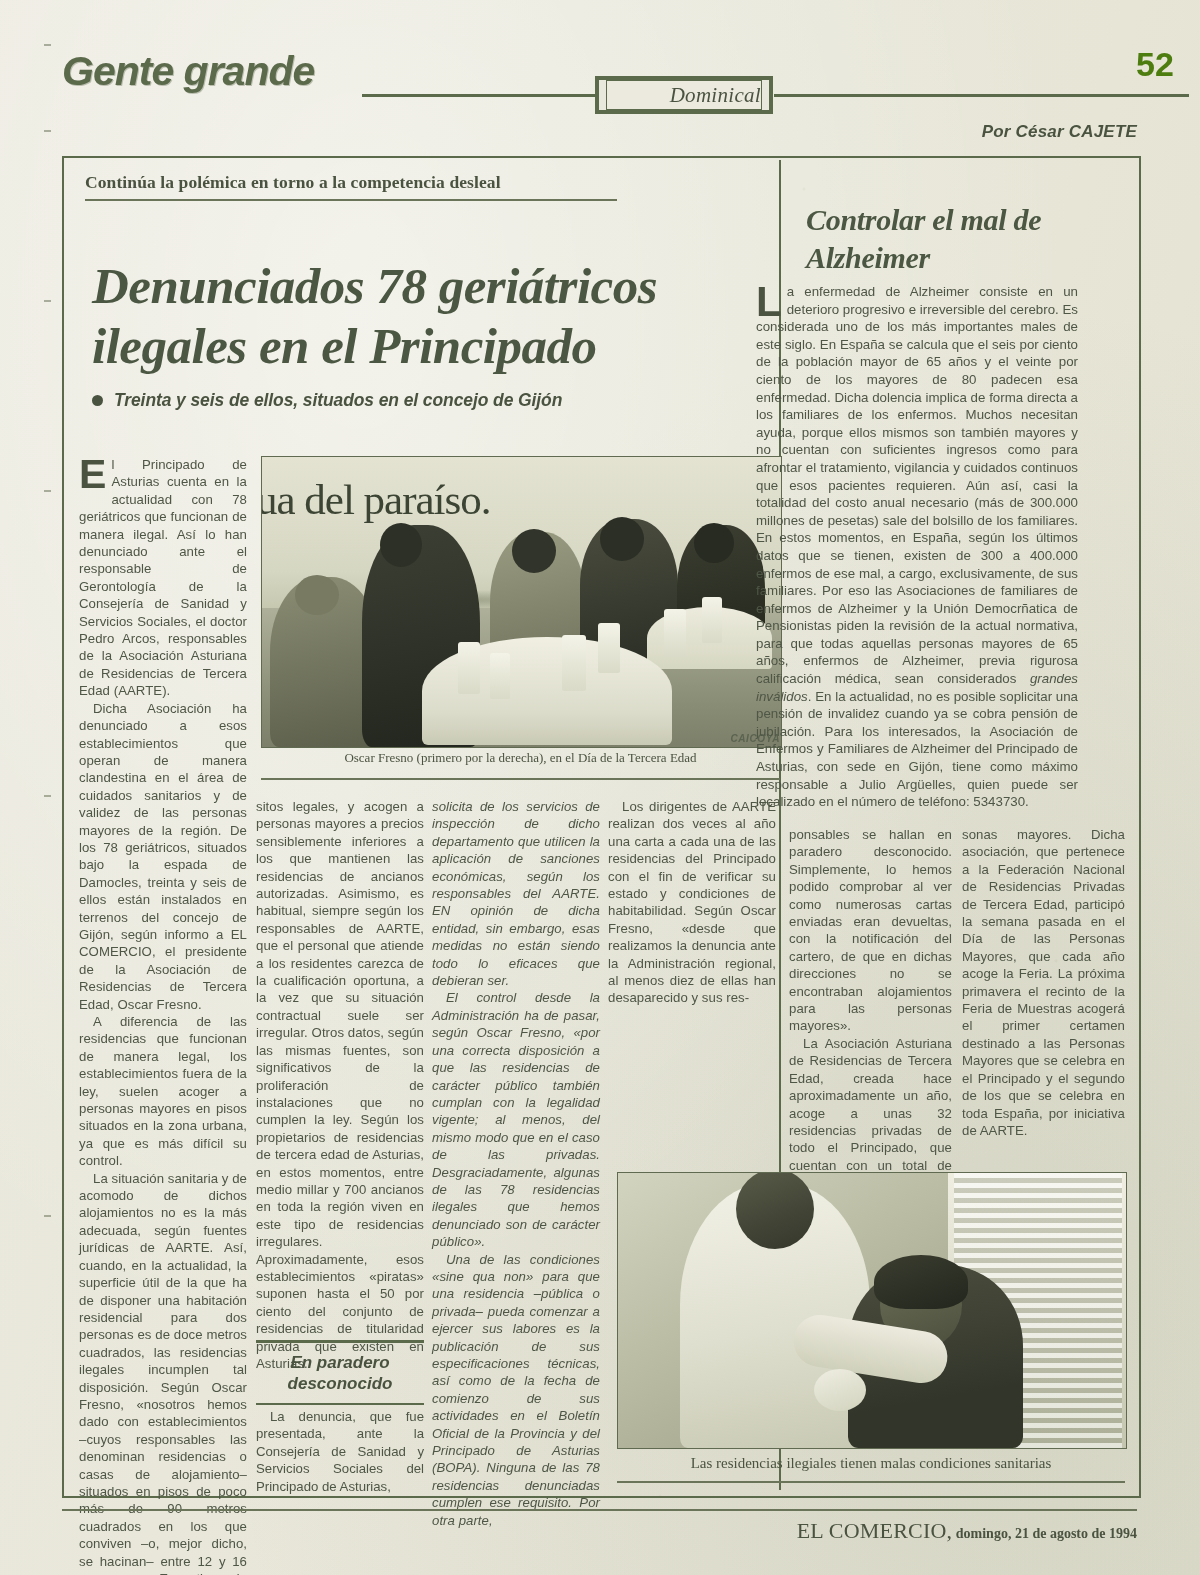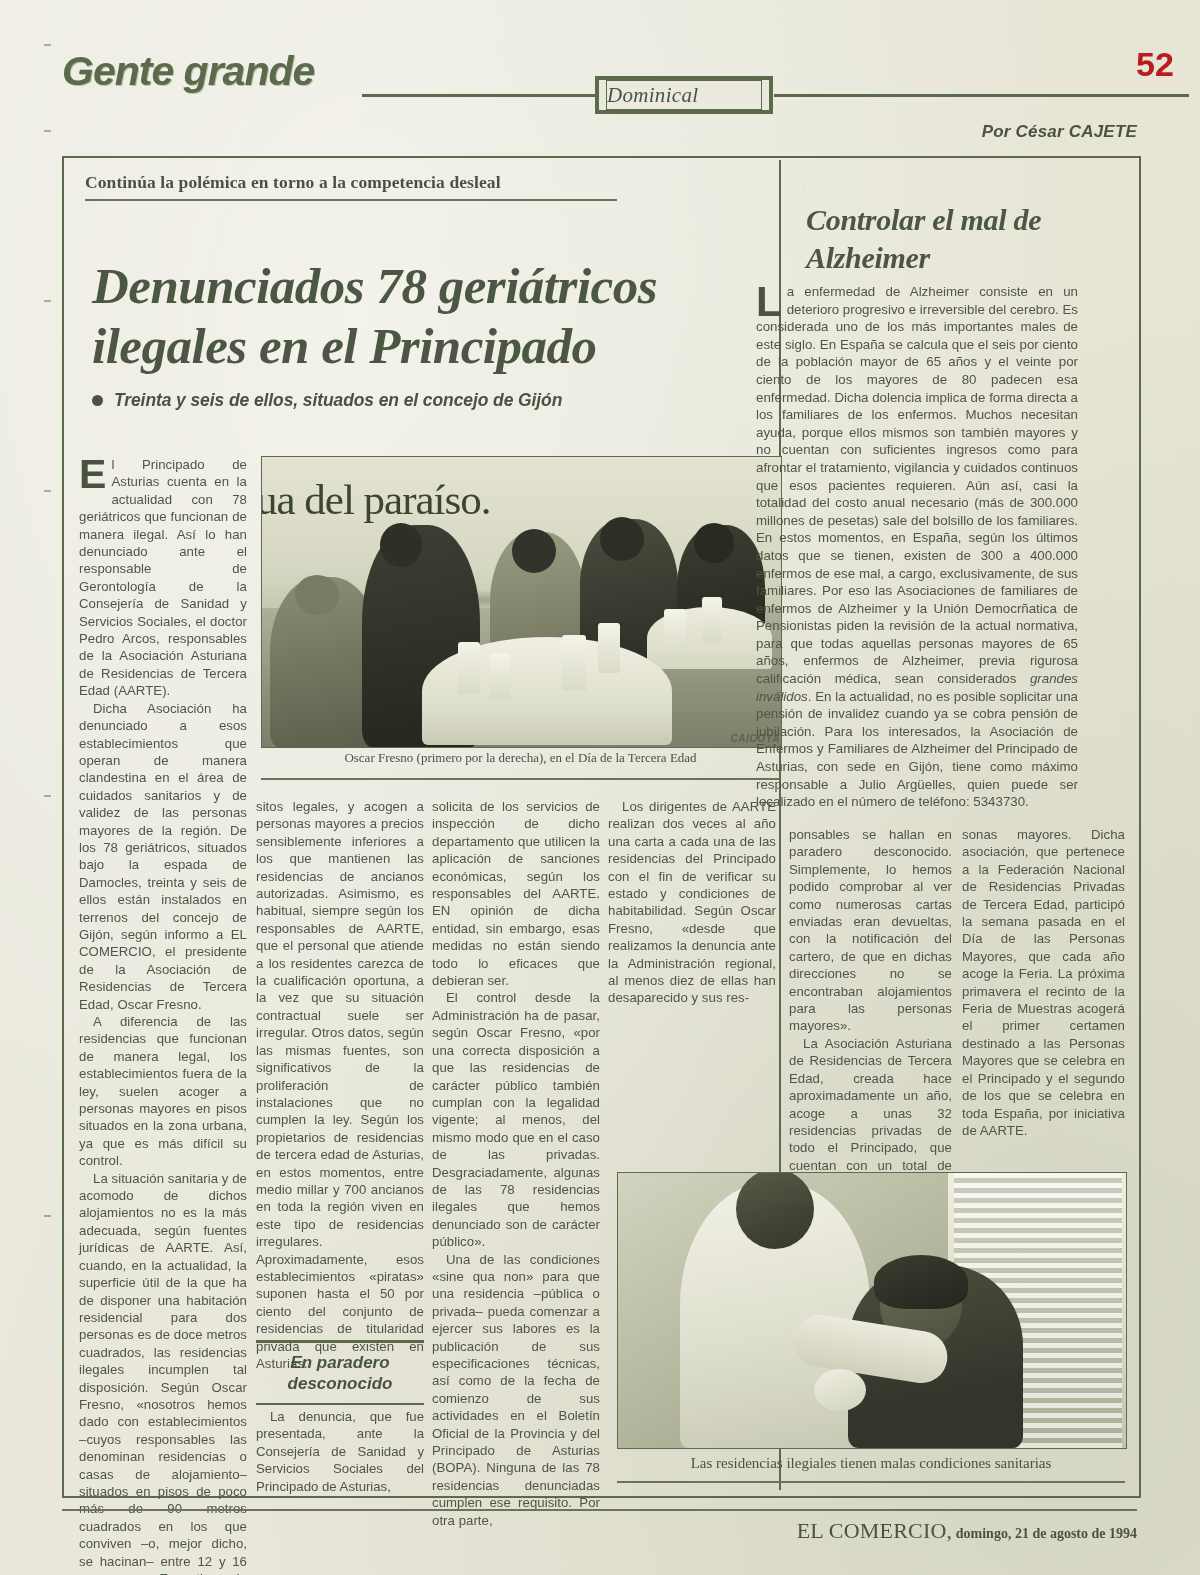--- a/index.html
+++ b/index.html
@@ -47,29 +47,29 @@
   #rule-right{left:712px;top:46px;width:415px;height:3px;}
   #dominical-badge{
     position:absolute;left:533px;top:28px;width:178px;height:38px;
   }
   #dominical-badge .outer{
     position:absolute;inset:0;border:4px solid #5c6a4c;background:#e9e8dc;
   }
   #dominical-badge .inner{
     position:absolute;left:11px;top:4px;right:11px;bottom:4px;
     border:1px solid #5c6a4c;background:#eceadf;
-    display:flex;align-items:center;justify-content:flex-start;
+    display:flex;align-items:center;justify-content:flex-end;
   }
   #dominical-label{
     font-family:"Liberation Serif",serif;font-style:italic;
     font-size:21px;color:#4a5340;letter-spacing:.3px;
   }
   #page-number{
     position:absolute;left:1074px;top:-3px;
-    font-size:34px;font-weight:bold;color:#b91c1c;
+    font-size:34px;font-weight:bold;color:#4d7c0f;
     font-family:"Liberation Sans",sans-serif;
   }
   #byline{
     position:absolute;left:62px;top:122px;width:1075px;
     text-align:right;
     font-style:italic;font-weight:bold;font-size:17px;
     color:#4a5340;letter-spacing:.2px;
   }
 
   
@@ -156,21 +156,21 @@
     letter-spacing:.05px;
   }
   .col p{margin:0;text-indent:14px;}
   .col p.noindent{text-indent:0;}
   .dropcap-wrap::first-letter{
     float:left;font-size:41px;line-height:33px;font-weight:bold;
     padding:2px 5px 0 0;color:#4a5340;font-family:"Liberation Sans",sans-serif;
   }
   #col1{left:79px;top:456px;width:168px;}
   #col2{left:256px;top:798px;width:168px;}
-  #col3{left:432px;top:798px;width:168px;}
+  #col3{left:432px;top:798px;width:168px;font-style:italic;}
   #col4{left:608px;top:798px;width:168px;}
   #col5{left:789px;top:826px;width:163px;}
   #col6{left:962px;top:826px;width:163px;}
 
   
   #subsection{position:absolute;left:256px;top:1340px;width:168px;}
   #subsection .r-top{height:2.5px;background:#5c6a4c;}
   #subsection .r-bot{height:2.5px;background:#5c6a4c;}
   #subsection-title{
     text-align:center;font-style:italic;font-weight:bold;

